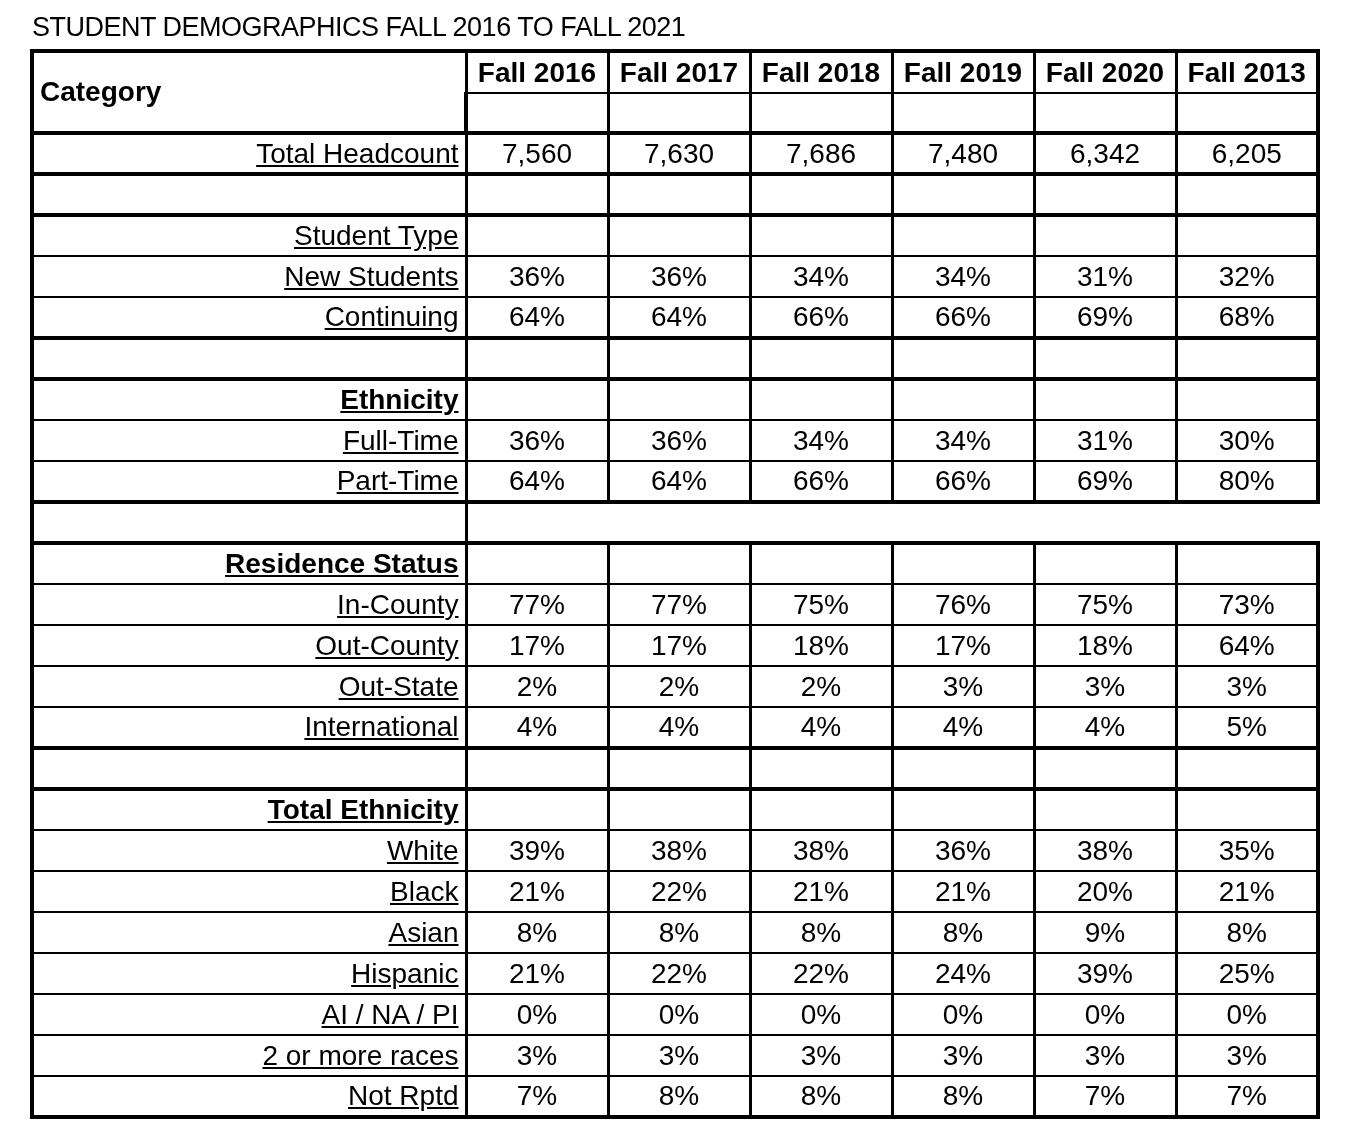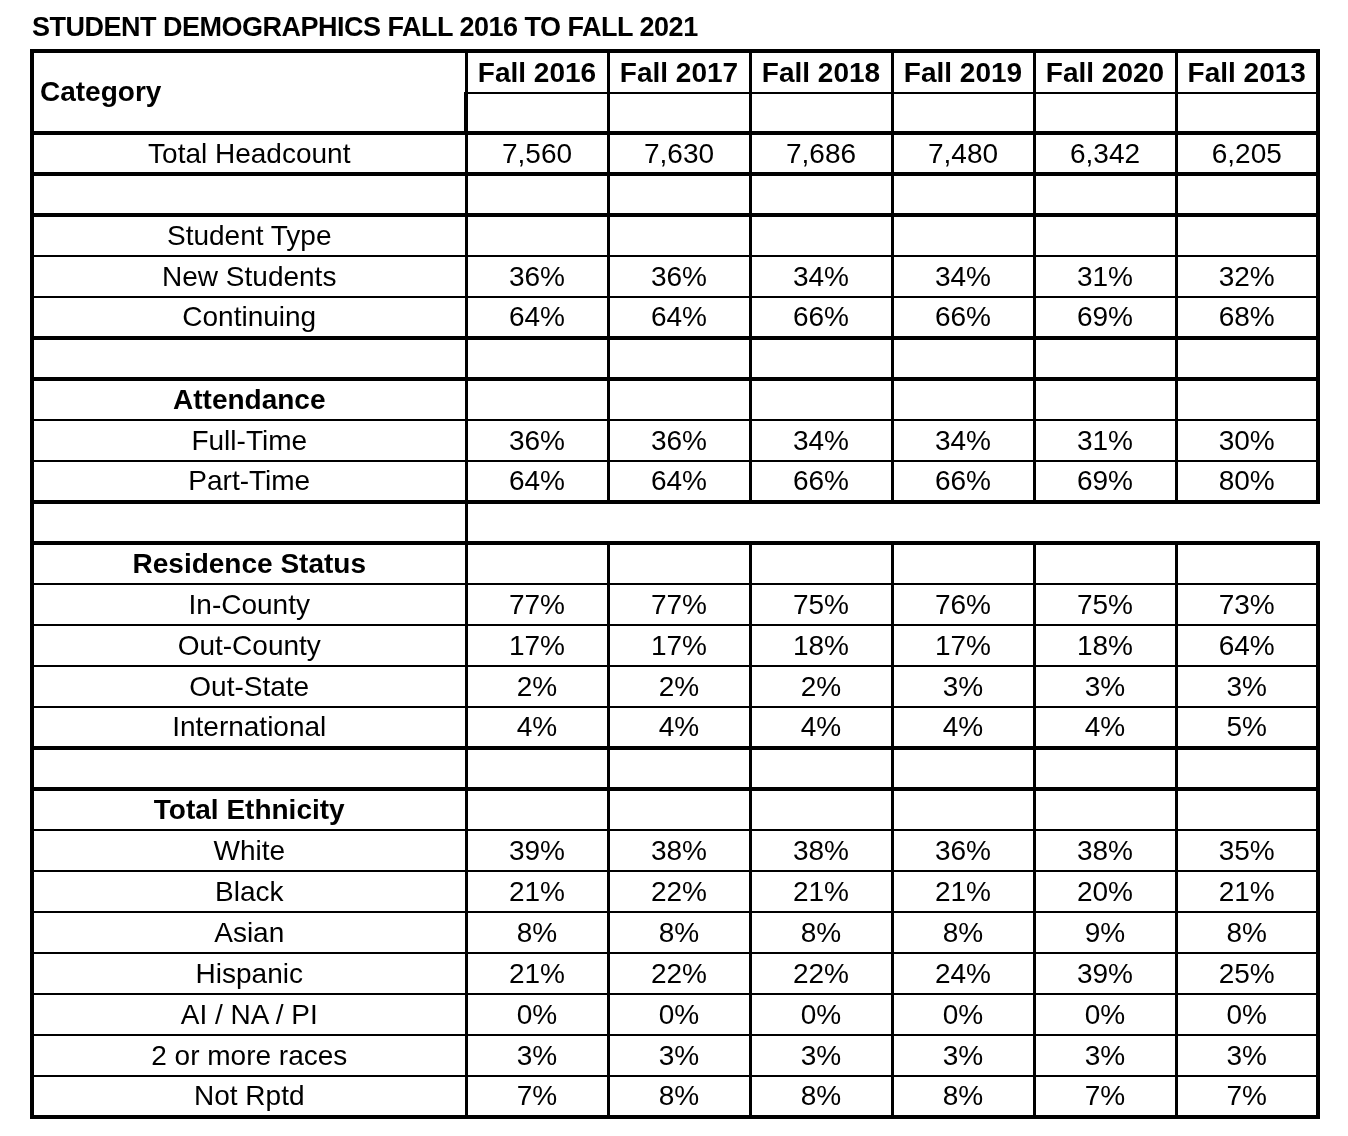--- a/index.html
+++ b/index.html
@@ -7,21 +7,21 @@
     padding: 0;
     background: #ffffff;
     width: 1348px;
     height: 1136px;
     overflow: hidden;
     font-family: "Liberation Sans", sans-serif;
     color: #000000;
   }
   .page-title {
     font-size: 27px;
-    font-weight: bold;
+    font-weight: normal;
     letter-spacing: -0.5px;
     margin: 10px 0 5px 32px;
     line-height: 34px;
     white-space: nowrap;
   }
   table.demo-table {
     border-collapse: collapse;
     table-layout: fixed;
     margin-left: 30px;
     width: 1290px;
@@ -60,22 +60,23 @@
     vertical-align: middle;
     border-bottom-width: 4px;
   }
   .demo-table tr.subheader-row td {
     height: 40px;
     border-bottom-width: 4px;
   }
 
   
   .demo-table td.label {
-    text-align: center;
+    text-align: right;
     font-weight: normal;
+    text-decoration: underline;
   }
   .demo-table td.val {
     text-align: center;
   }
   .demo-table tr.section-row td.label { font-weight: bold; }
   .demo-table tr.section-row.plain td.label { font-weight: normal; }
 
   
   .demo-table tr.sep-row td {
     border-top-width: 4px;
@@ -175,21 +176,21 @@
       <td></td>
         <td></td>
         <td></td>
         <td></td>
         <td></td>
         <td></td>
         <td></td>
     </tr>
 
     <tr class="section-row">
-      <td class="label">Attendance</td>
+      <td class="label">Ethnicity</td>
       <td></td>
         <td></td>
         <td></td>
         <td></td>
         <td></td>
         <td></td>
     </tr>
     <tr class="data-row">
       <td class="label">Full-Time</td>
       <td class="val">36%</td>

